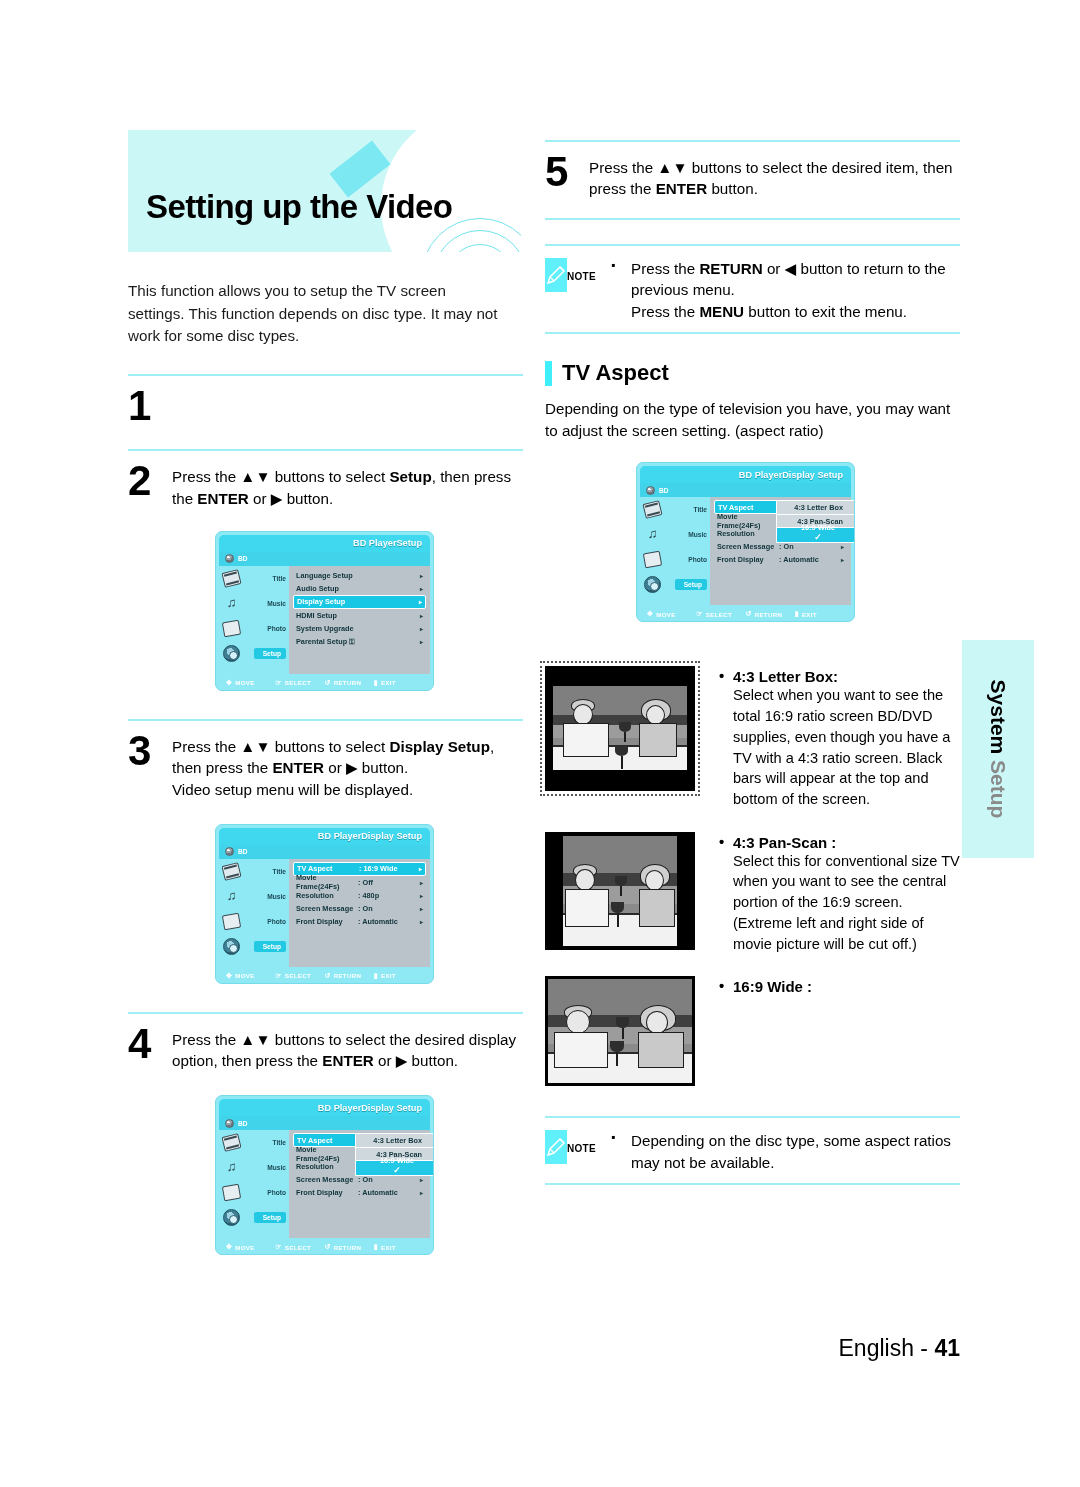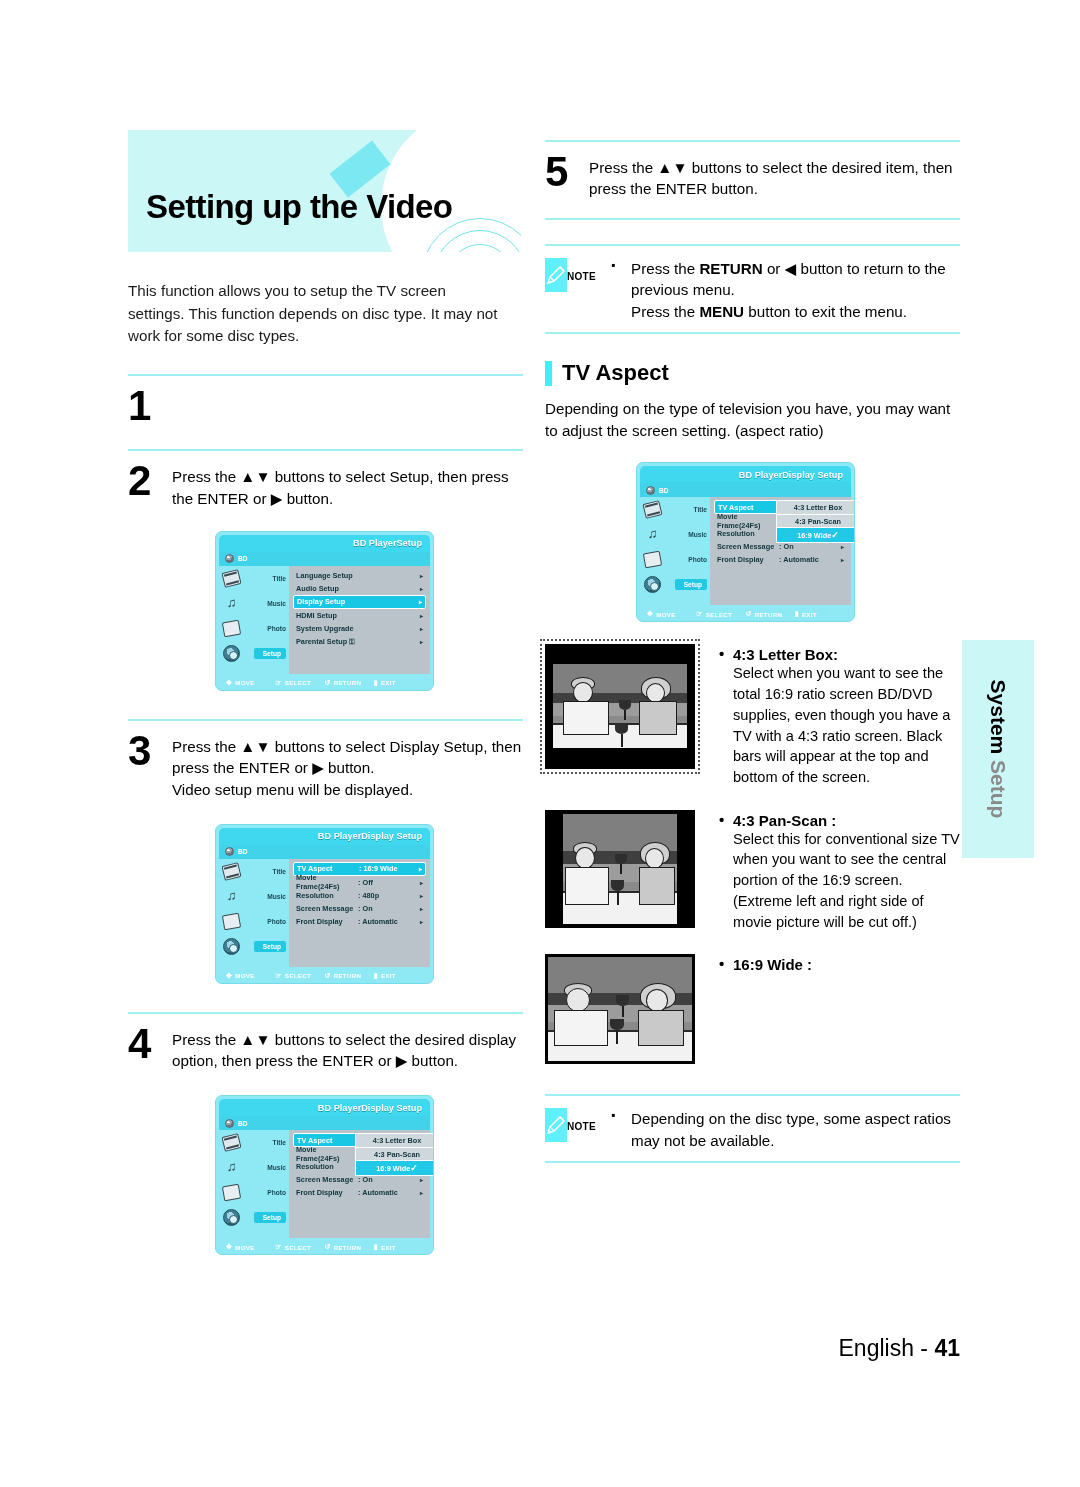--- a/index.html
+++ b/index.html
@@ -62,21 +62,21 @@
   
   .rule { height: 2px; background: #9ef0f5; width: 395px; }
   .step { display: flex; align-items: flex-start; padding: 10px 0 4px 0; }
   .step-num {
     flex: 0 0 44px;
     font-size: 42px; font-weight: bold; line-height: 0.95;
     font-family: "Liberation Sans", sans-serif;
     color: #000;
   }
   .step-body { font-size: 15.2px; line-height: 1.40; padding-top: 5px; }
-  .step-body b { font-weight: normal; }
+  .step-body b { font-weight: bold; }
 
   
   .osd {
     width: 219px; height: 160px;
     border-radius: 7px;
     background: #8fe9f5;
     border: 1px solid #76dcea;
     padding: 3px;
     position: relative;
     font-size: 7.2px;
@@ -154,25 +154,25 @@
   }
   .osd-row.hl .r-arr { color: #fff; }
 
   
   .osd-list.with-dd { position: relative; }
   .osd-dd {
     position: absolute; left: 66px; top: 3px; width: 84px;
     border: 1.2px solid #ffffff; background: #cfd8dd;
   }
   .osd-dd-item {
-    height: 13.5px; display: flex; align-items: center; justify-content: center;
-    padding: 0 8px; font-size: 7.3px; font-weight: bold; color: #11343c;
+    height: 13.5px; display: flex; align-items: center; justify-content: flex-end;
+    padding: 0 16px; font-size: 7.3px; font-weight: bold; color: #11343c;
     border-bottom: 1px solid #ffffff;
   }
-  .osd-dd-item:last-child { border-bottom: none; }
+  .osd-dd-item:last-child { border-bottom: none; flex-direction: column; }
   .osd-dd-item.sel { background: #21c9e6; color: #ffffff; }
   .osd-dd-item .chk { font-size: 9px; }
   .osd-row.namehl {
     background: #18c7e4; color: #fff; border:1.2px solid #fff; border-radius:2px;
     width: 64px; height: 14px;
   }
 
   .osd-foot {
     height: 18px; display: flex; align-items: center;
     gap: 0px; padding: 0 7px; color: #fff; font-size: 6.2px; font-weight: bold;
@@ -680,21 +680,21 @@
               <span>RETURN</span>
             </span>
             <span class="fi">
               <span class="fi-gl">▮</span>
               <span>EXIT</span>
             </span>
           </div>
       </div>
     </div>
 
-    <div class="aspect-item" style="margin-top:22px">
+    <div class="aspect-item" style="margin-top:44px">
       <div class="aspect-pic-wrap">
         <div class="tv dashed" style="width:150px;height:125px;">
           <div class="scene" style="left:8px;top:20px;right:8px;height:84px;">
             <div class="sky"></div>
               <div class="trees"></div>
               <div class="water"></div>
               <div class="table"></div>
             <div class="fig" style="left:10px;bottom:18%;width:46px;height:56px;">
               <div class="hair" style="left:8px;top:0;width:24px;height:13px;"></div>
               <div class="head" style="left:10px;top:5px;width:20px;height:21px;"></div>

